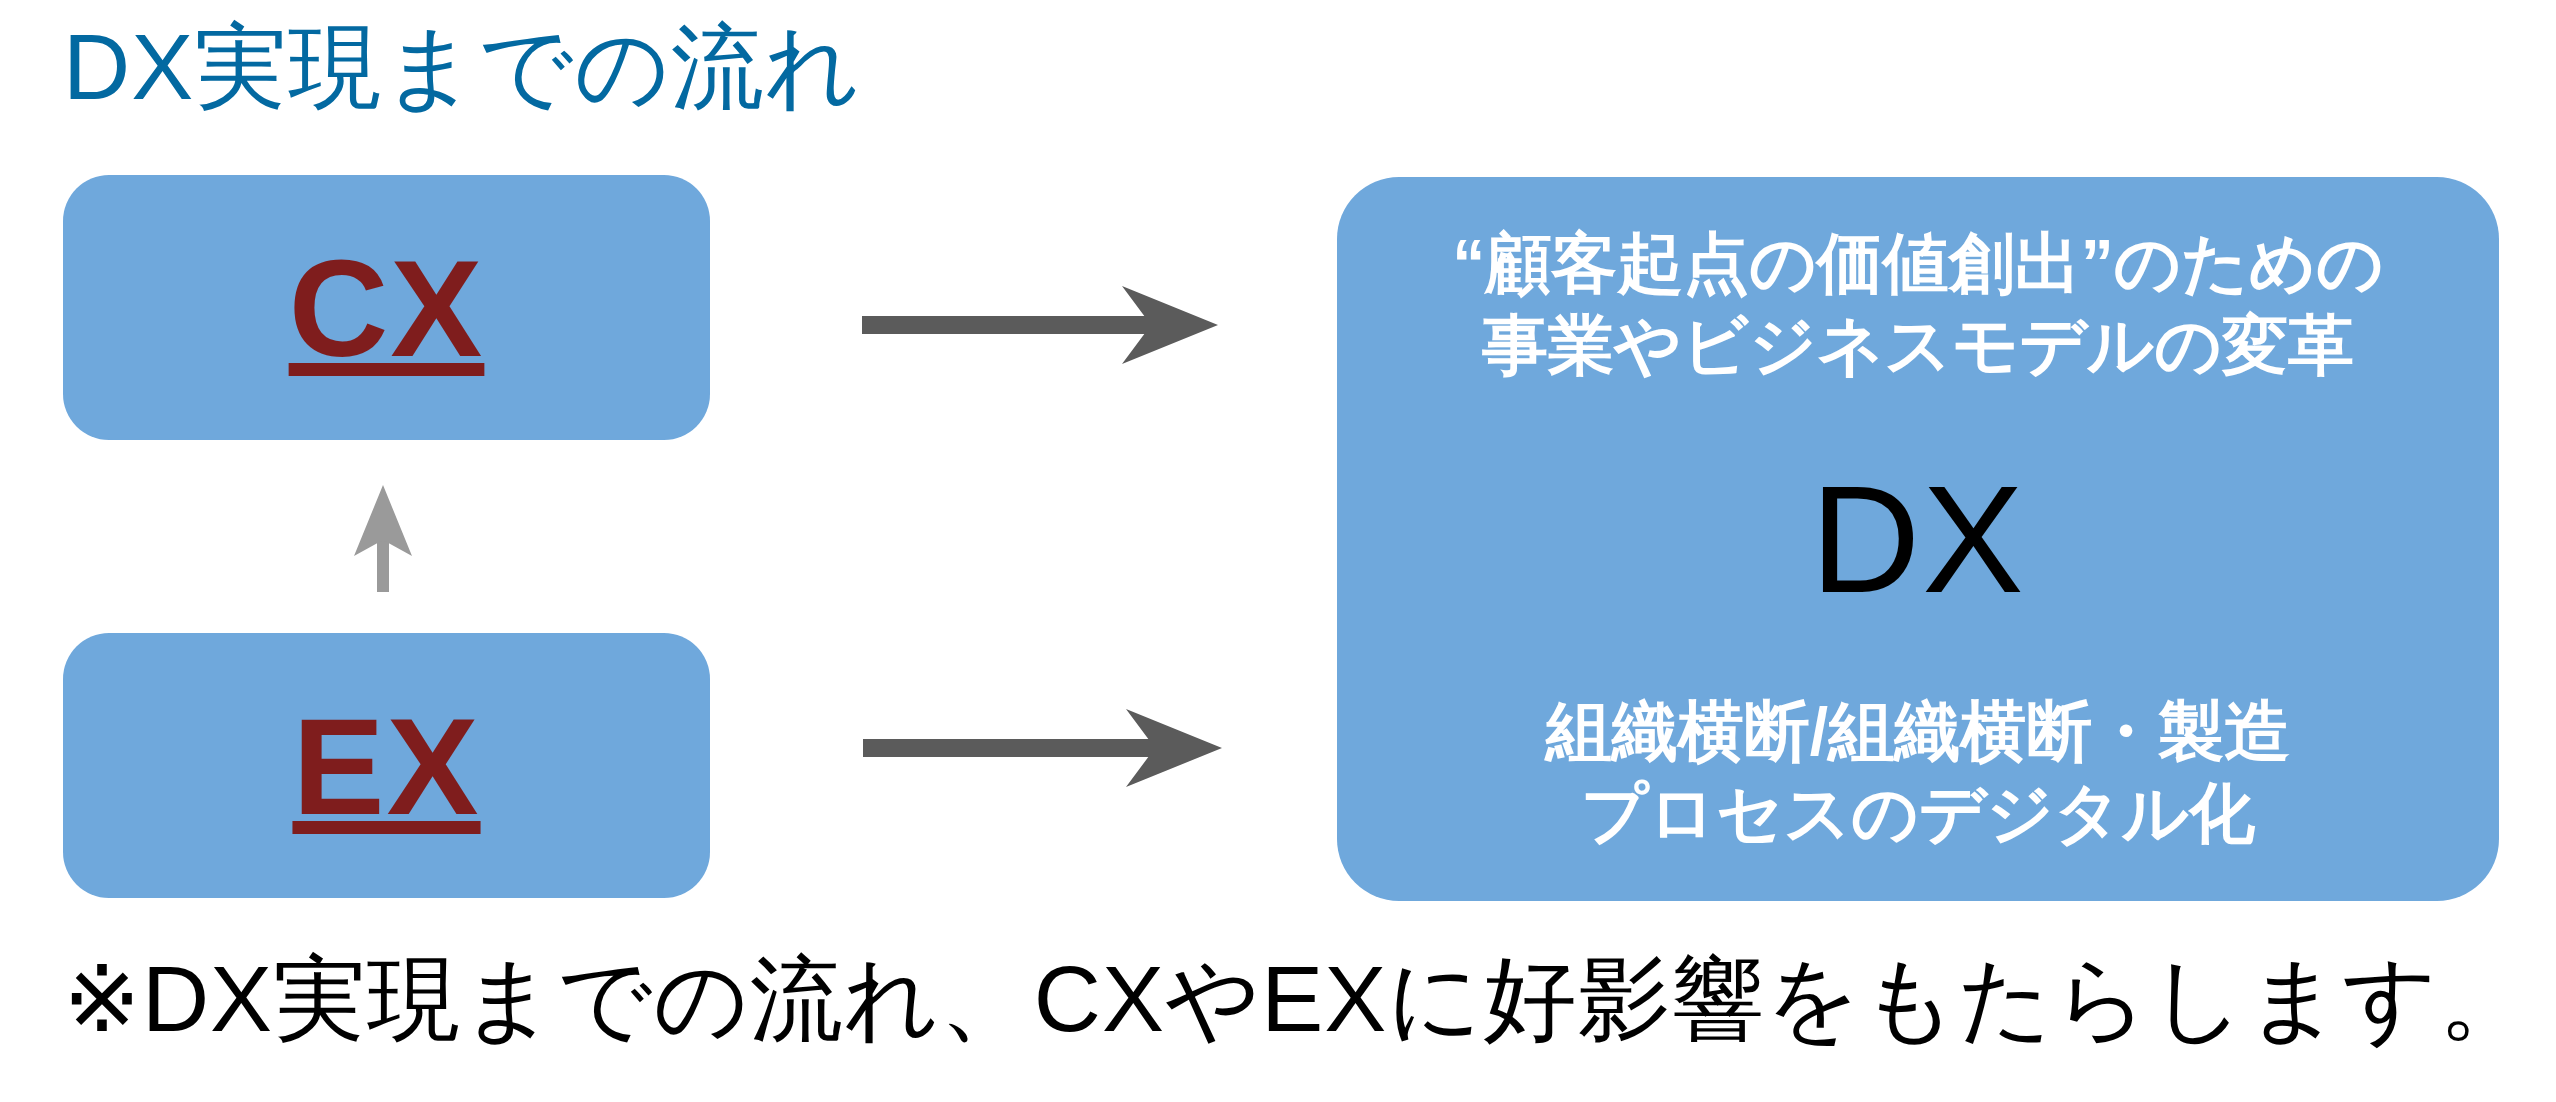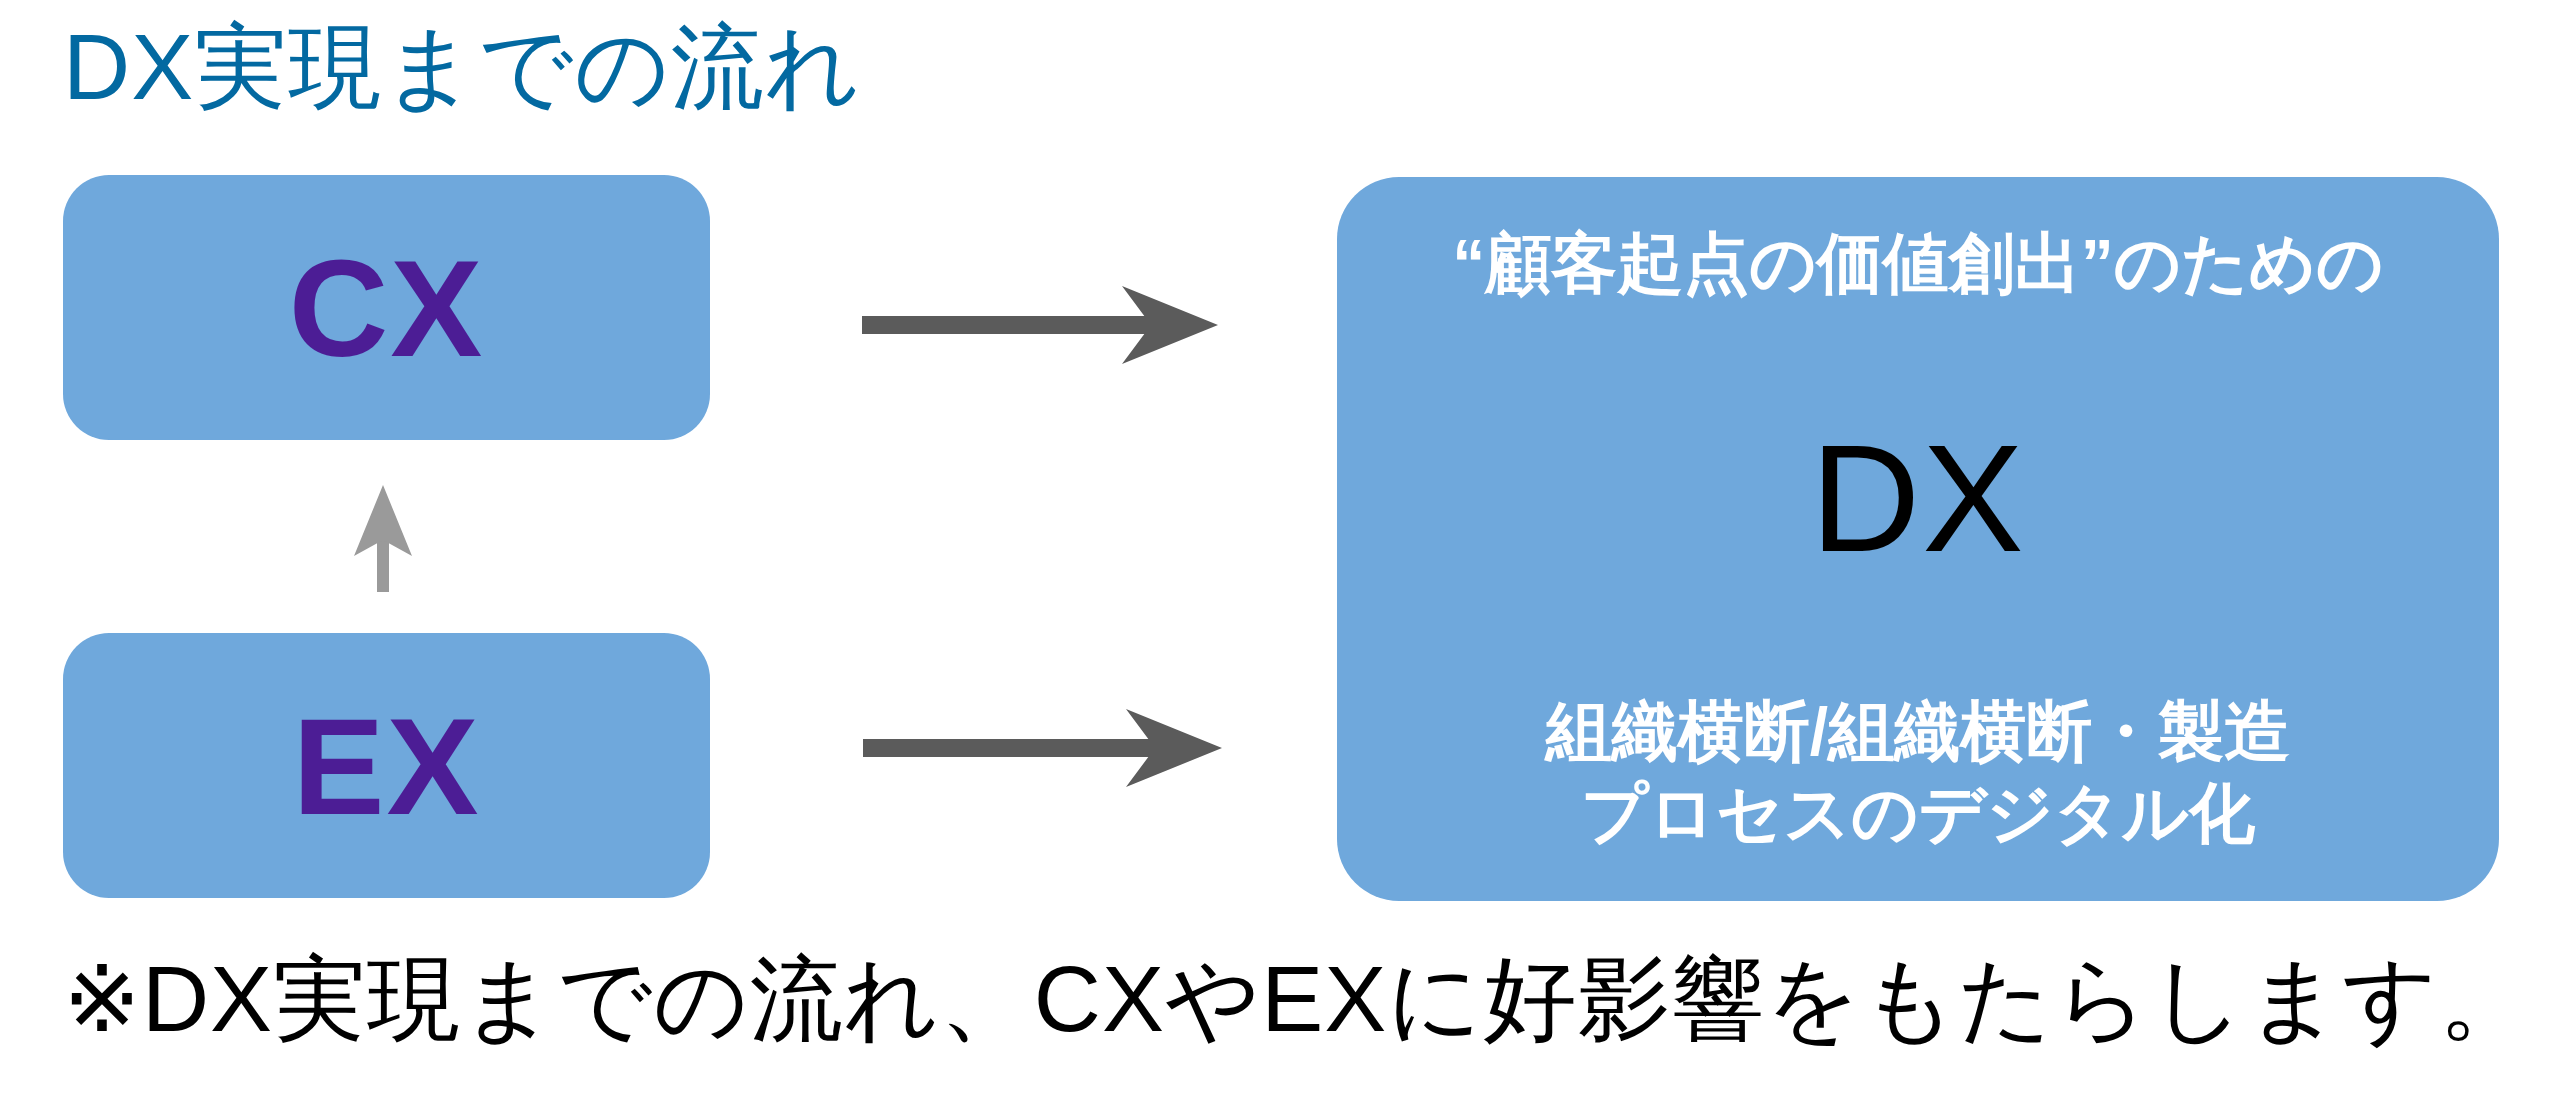--- a/index.html
+++ b/index.html
@@ -28,25 +28,26 @@
     height: 265px;
     background: #6FA8DC;
     border-radius: 46px;
     display: flex;
     align-items: center;
     justify-content: center;
   }
   #cx-box { top: 175px; }
   #ex-box { top: 633px; text-align: center; }
   .small-box .box-label {
-    color: #4c1d95;
+    color: #7f1d1d;
     font-weight: bold;
     font-size: 138px;
     letter-spacing: 2px;
     line-height: 1;
+    text-decoration: underline;
   }
   .big-box {
     position: absolute;
     left: 1337px;
     top: 177px;
     width: 1162px;
     height: 724px;
     background: #6FA8DC;
     border-radius: 62px;
     display: flex;
@@ -100,20 +101,21 @@
     <span class="box-label">CX</span>
   </div>
 
   <div class="small-box" id="ex-box" style="background: rgb(111, 168, 220);">
     <span class="box-label">EX</span>
   </div>
 
   <div class="big-box" id="dx-box" style="background: rgb(111, 168, 220);">
     <div class="multiline">
       <div>“顧客起点の価値創出”のための</div>
+      <div>事業やビジネスモデルの変革</div>
     </div>
     <div class="dx-label">DX</div>
     <div class="multiline">
       <div>組織横断/組織横断・製造</div>
       <div>プロセスのデジタル化</div>
     </div>
   </div>
 
   <svg id="arrow-layer" viewBox="0 0 2556 1102">
 

